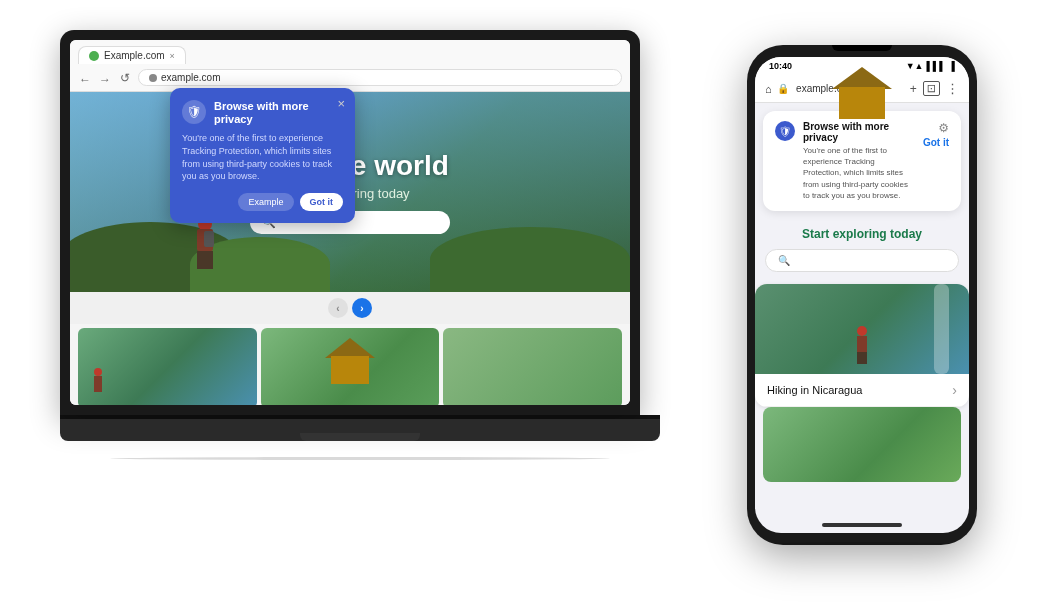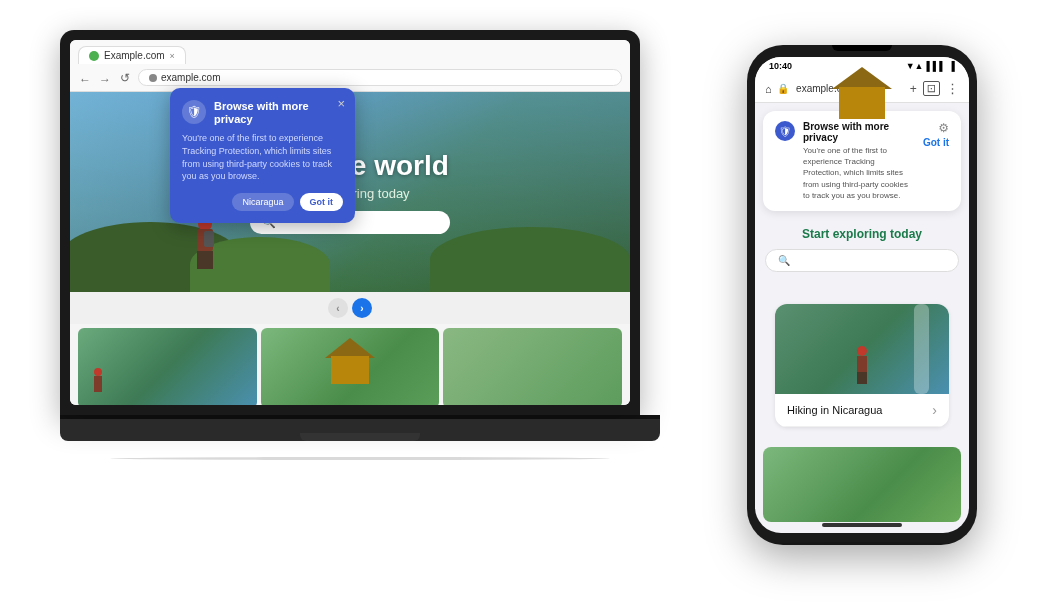--- a/index.html
+++ b/index.html
@@ -551,21 +551,21 @@
       border-radius: 20px;
       padding: 5px 12px;
       display: flex;
       align-items: center;
       gap: 5px;
       font-size: 10px;
       color: #aaa;
     }
 
     .phone-thumb-card {
-      margin: 20px;
+      margin: 0;
       background: #fff;
       border-radius: 12px;
       overflow: hidden;
       box-shadow: 0 1px 4px rgba(0,0,0,0.1);
     }
 
     .phone-thumb-img {
       height: 90px;
       background: linear-gradient(135deg, #5a9070 0%, #3d7a55 50%, #4a90b0 100%);
       position: relative;
@@ -706,21 +706,21 @@
   <div class="privacy-popup-laptop">
     <div class="popup-header">
       <div class="popup-icon-wrap">
         <span style="font-size:12px;">🛡</span>
       </div>
       <div class="popup-title">Browse with more privacy</div>
     </div>
     <div class="popup-close">×</div>
     <div class="popup-body">You're one of the first to experience Tracking Protection, which limits sites from using third-party cookies to track you as you browse.</div>
     <div class="popup-buttons">
-      <button class="btn-settings">Nicaragua</button>
+      <button class="btn-settings">Example</button>
       <button class="btn-gotit">Got it</button>
     </div>
   </div>
 
   <div class="phone">
     <div class="phone-notch"></div>
     <div class="phone-screen">
 
       <div class="phone-statusbar">
         <span>10:40</span>

